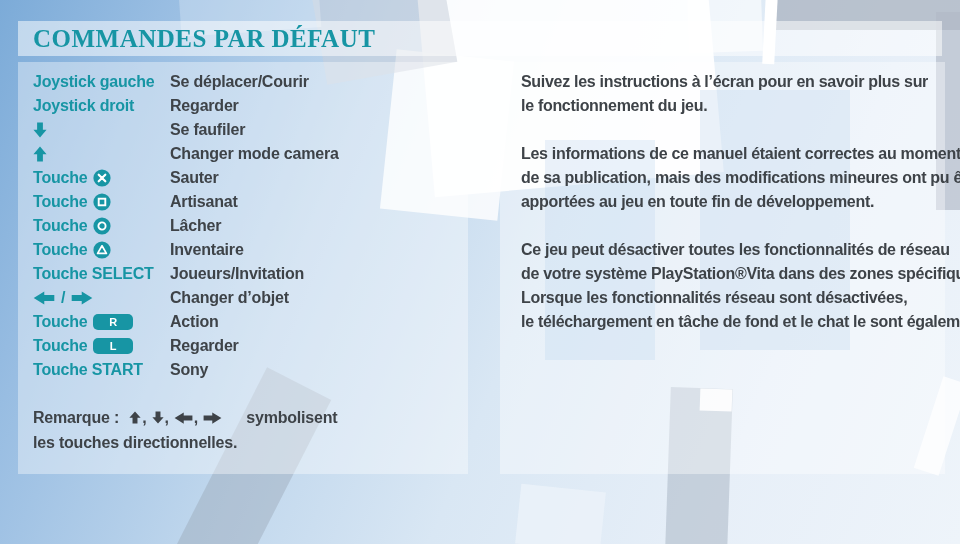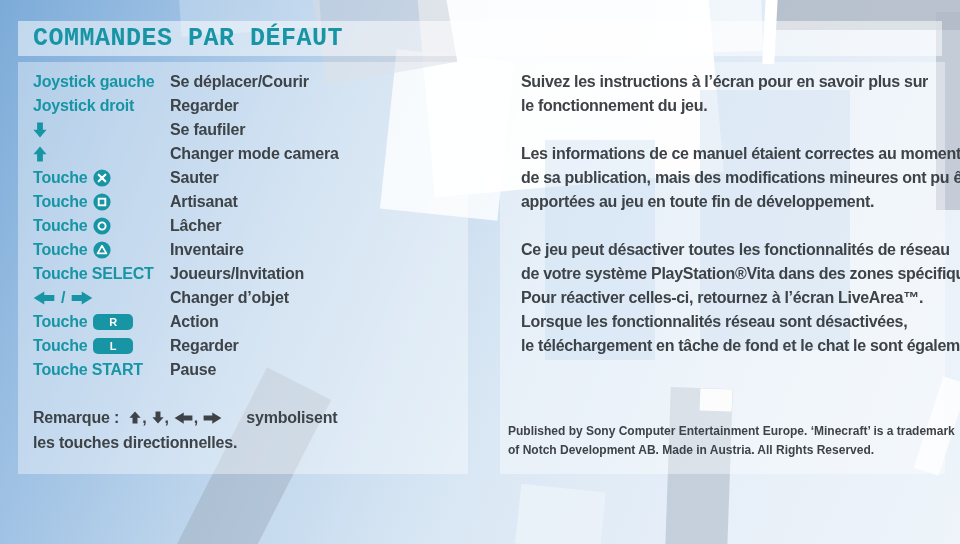--- a/index.html
+++ b/index.html
@@ -26,21 +26,21 @@
   .s14{left:928px;top:378px;width:26px;height:96px;transform:rotate(18deg);background:rgba(255,255,255,0.75);}
   .s15{left:180px;top:-10px;width:140px;height:42px;transform:rotate(-4deg);background:rgba(255,255,255,0.25);}
   
   .panel{position:absolute;background:rgba(255,255,255,0.38);}
   .band-title{left:18px;top:21px;width:924px;height:35px;background:rgba(255,255,255,0.52);}
   .panel-left{left:18px;top:62px;width:450px;height:412px;}
   .panel-right{left:500px;top:62px;width:445px;height:412px;}
   
   .title{
     position:absolute;left:33px;top:21px;height:35px;line-height:35px;
-    font-family:Liberation Mono, monospace;font-weight:bold;font-size:25px;
+    font-family:Liberation Serif, serif;font-weight:bold;font-size:25px;
     color:#1795A4;letter-spacing:0.5px;white-space:nowrap;
   }
   #controls-rows{position:absolute;left:33px;top:70px;width:430px;}
   .ctrl-row{display:flex;align-items:center;height:24px;font-size:16px;font-weight:bold;letter-spacing:-0.2px;}
   .ctrl-key{width:137px;display:flex;align-items:center;gap:5px;color:#1795A4;flex-shrink:0;}
   .ctrl-action{color:#3E4348;white-space:nowrap;}
   .icon{display:inline-flex;align-items:center;}
   .slash{color:#1795A4;font-weight:bold;margin:0 1px;}
   .note{position:absolute;left:33px;top:405px;font-size:16px;font-weight:bold;color:#3E4348;line-height:25px;letter-spacing:-0.2px;}
   .note-line1{display:flex;align-items:center;height:25px;}
@@ -212,21 +212,21 @@
               <text x="20" y="12" text-anchor="middle" font-family="Liberation Sans, sans-serif" font-size="11" font-weight="bold" fill="#ffffff">L</text>
             </svg>
           </span>
         </div>
         <div class="ctrl-action">Regarder</div>
       </div>
       <div class="ctrl-row">
         <div class="ctrl-key">
           <span>Touche START</span>
         </div>
-        <div class="ctrl-action">Pause</div>
+        <div class="ctrl-action">Sony</div>
       </div>
     </div>
 
   <div class="note">
     <div class="note-line1">
       <span class="note-prefix">Remarque : </span>
       <span id="note-arrows" style="display:inline-flex;align-items:center;">
           <span class="icon">
             <svg width="12" height="13" viewBox="0 0 16 16" preserveAspectRatio="none" style="display:block">
               <g transform="rotate(0 8 8)">
@@ -270,23 +270,18 @@
         <div class="line">le fonctionnement du jeu.</div>
       </div>
       <div class="para">
         <div class="line">Les informations de ce manuel étaient correctes au moment</div>
         <div class="line">de sa publication, mais des modifications mineures ont pu être</div>
         <div class="line">apportées au jeu en toute fin de développement.</div>
       </div>
       <div class="para">
         <div class="line">Ce jeu peut désactiver toutes les fonctionnalités de réseau</div>
         <div class="line">de votre système PlayStation®Vita dans des zones spécifiques.</div>
-        <div class="line">Pour réactiver celles-ci, retournez à l’écran LiveArea™.</div>
         <div class="line">Lorsque les fonctionnalités réseau sont désactivées,</div>
         <div class="line">le téléchargement en tâche de fond et le chat le sont également.</div>
       </div>
     </div>
 
-  <div id="legal">
-      <div class="line">Published by Sony Computer Entertainment Europe. ‘Minecraft’ is a trademark</div>
-      <div class="line">of Notch Development AB. Made in Austria. All Rights Reserved.</div>
-    </div>
 </div>
 
 </body></html>

